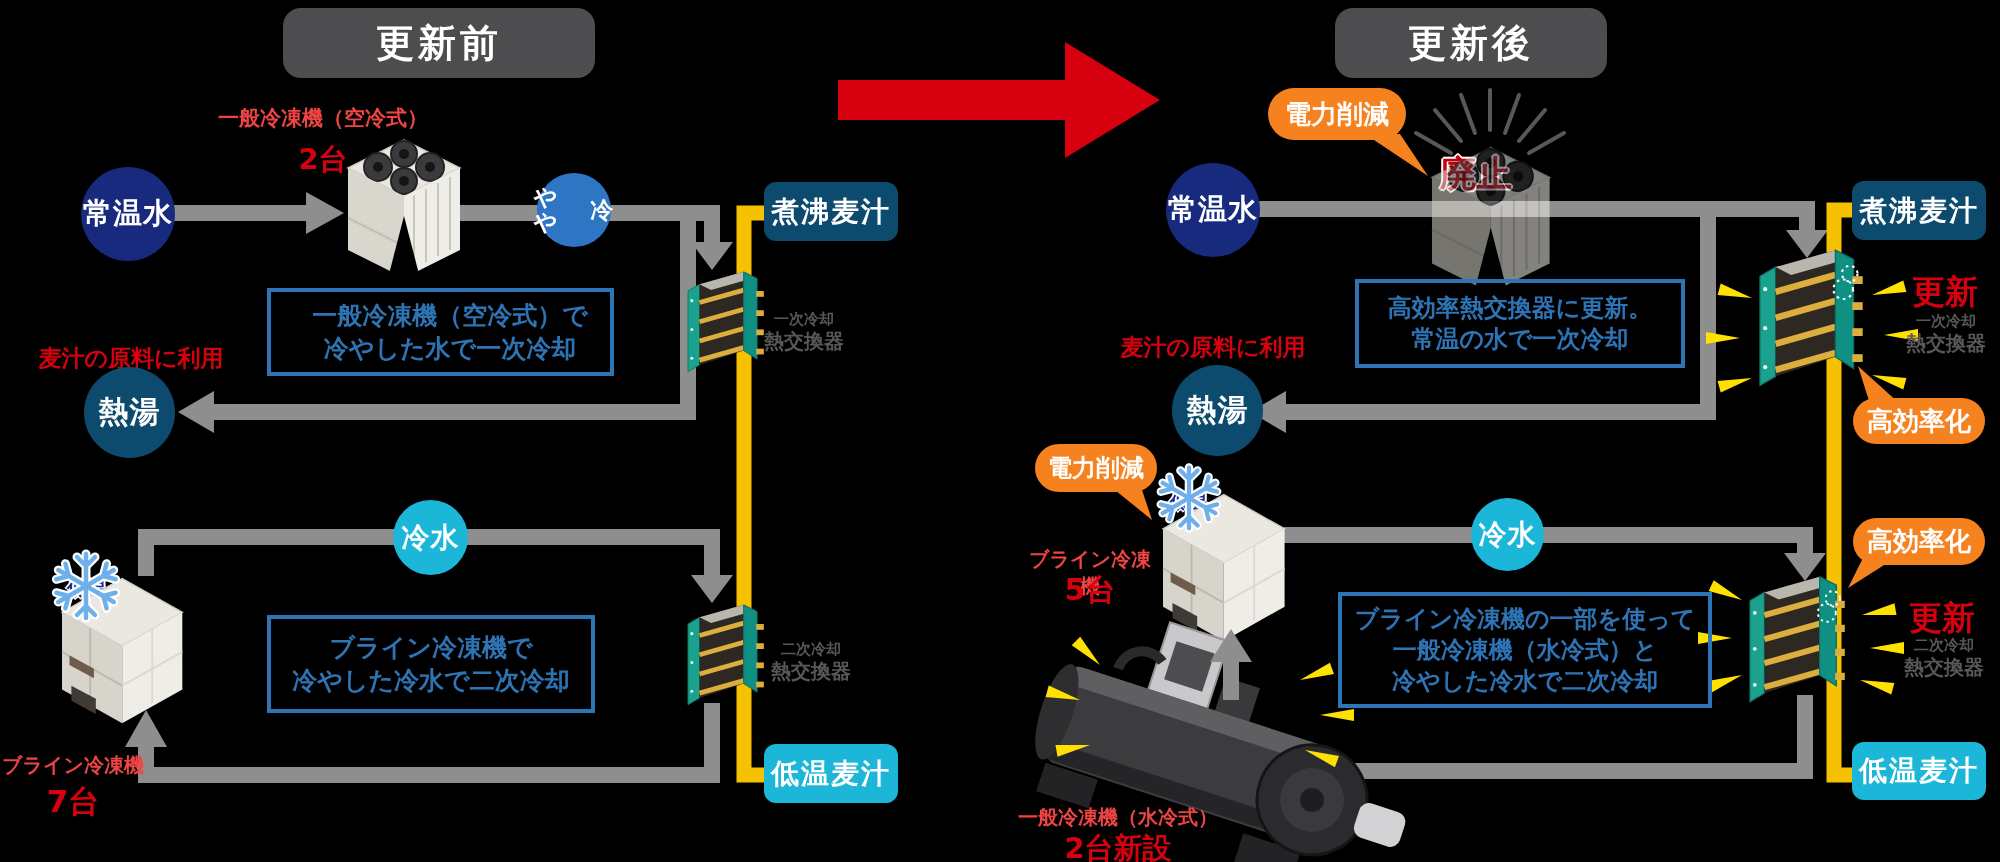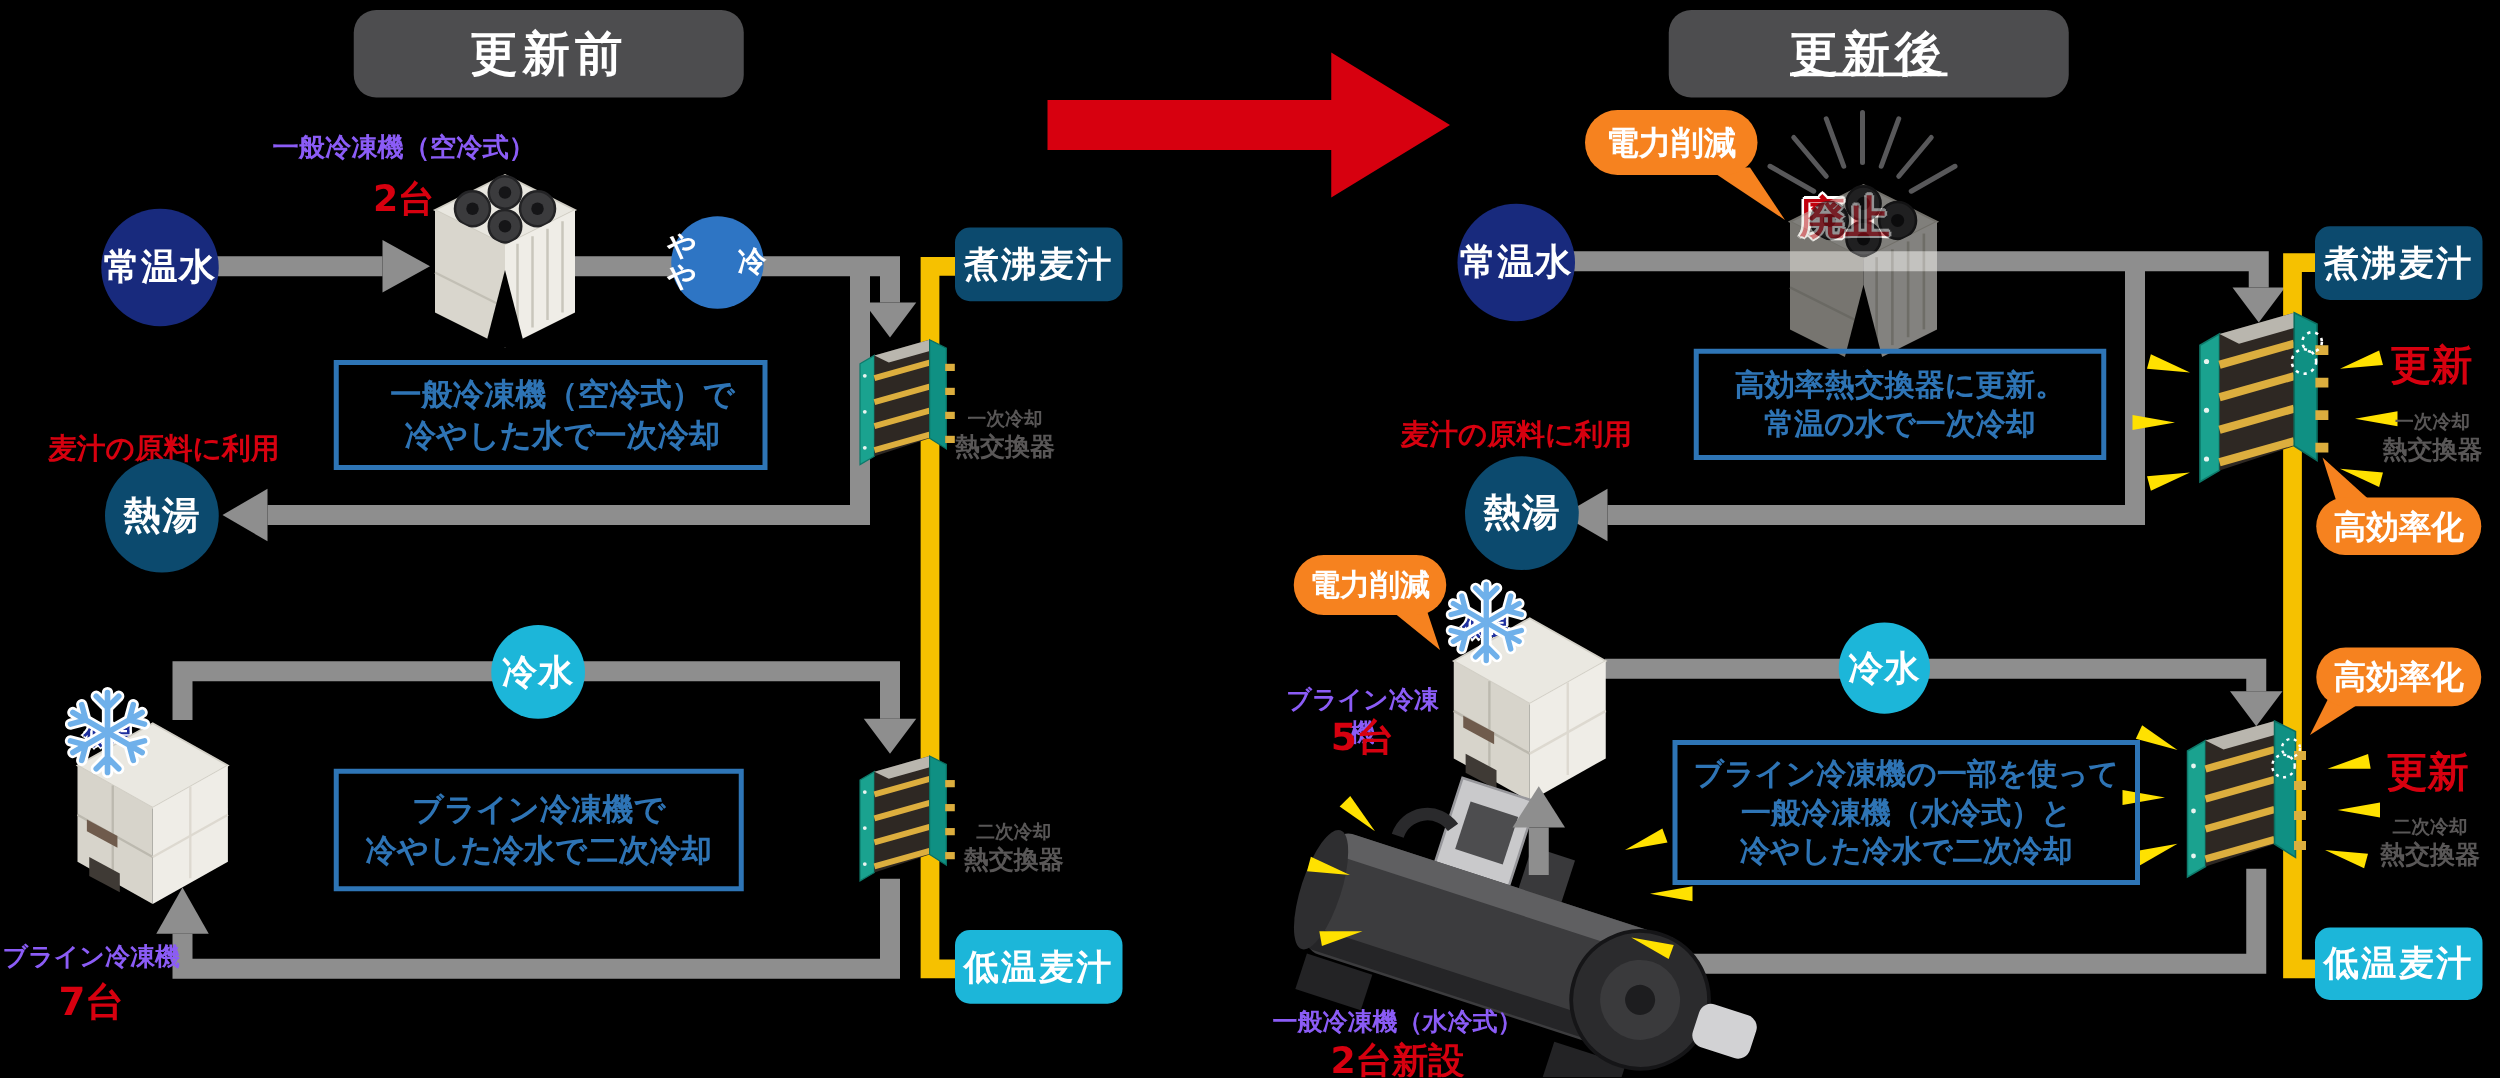--- a/index.html
+++ b/index.html
@@ -10,24 +10,24 @@
   .title-box{background:#4d4d4f;border-radius:18px;color:#fff;font-weight:bold;
              font-size:38px;letter-spacing:4px;z-index:5;}
   .node{border-radius:50%;color:#fff;font-weight:bold;z-index:5;letter-spacing:1px;}
   .navy{background:#182a7d;}
   .blue{background:#2e75c4;}
   .red{background:#0c4a6e;}
   .cyan{background:#1cb6d9;}
   .tagbox{border-radius:12px;color:#fff;font-weight:bold;z-index:5;letter-spacing:2px;}
   .infobox{border:4px solid #2e75b6;color:#2e74b5;font-weight:bold;z-index:5;}
   .bubble{background:#f6821f;border-radius:26px;color:#fff;font-weight:bold;z-index:5;}
-  .gray-label{color:#8b5cf6;font-weight:bold;text-align:center;z-index:5;}
+  .gray-label{color:#ef4444;font-weight:bold;text-align:center;z-index:5;}
   .red-label{color:#d7000f;font-weight:bold;text-align:center;z-index:5;}
   .hx-label{text-align:center;color:#595757;font-weight:bold;line-height:1.25;z-index:5;}
-  .hx-label .l1{font-size:15px;margin-top:16px;}
+  .hx-label .l1{font-size:15px;}
   .hx-label .l2{font-size:20px;}
   .outline-red{color:#c1000d;font-weight:bold;
     text-shadow:-2px 0 #fff,2px 0 #fff,0 -2px #fff,0 2px #fff,-1px -1px #fff,1px 1px #fff,-1px 1px #fff,1px -1px #fff;}
   .outline-navy{color:#1d2f9e;font-weight:bold;text-align:center;
     text-shadow:-2px 0 #fff,2px 0 #fff,0 -2px #fff,0 2px #fff;}
   svg#art{position:absolute;left:0;top:0;z-index:1;}
   .flake-outline{stroke:#fff;stroke-width:9;fill:none;stroke-linecap:round;}
   .flake-blue{stroke:#6fb0ea;stroke-width:4.5;fill:none;stroke-linecap:round;}
 </style>
 </head>
@@ -264,21 +264,21 @@
     <div>冷やした冷水で二次冷却</div>
   </div>
 
   <div class="hx-label abs" style="left:759px;top:640px;width:104px;">
     <div class="l1">二次冷却</div>
     <div class="l2">熱交換器</div>
   </div>
 
   <div class="tagbox cyan ctr abs" style="left:764px;top:744px;width:134px;height:59px;font-size:28px;">低温麦汁</div>
 
-  <div class="title-box ctr abs" style="left:1335px;top:8px;width:320px;height:70px;text-decoration:underline;">更新後</div>
+  <div class="title-box ctr abs" style="left:1335px;top:8px;width:272px;height:70px;">更新後</div>
 
   <div class="bubble ctr abs" style="left:1268px;top:88px;width:138px;height:52px;font-size:26px;">電力削減</div>
 
   <div class="outline-red abs" style="left:1440px;top:150px;width:110px;font-size:36px;">廃止</div>
 
   <div class="node navy ctr abs" style="left:1166px;top:163px;width:94px;height:94px;font-size:29px;">常温水</div>
 
   <div class="tagbox red ctr abs" style="left:1852px;top:181px;width:134px;height:59px;font-size:28px;">煮沸麦汁</div>
 
   <div class="red-label abs" style="left:1905px;top:270px;width:80px;font-size:33px;">更新</div>

